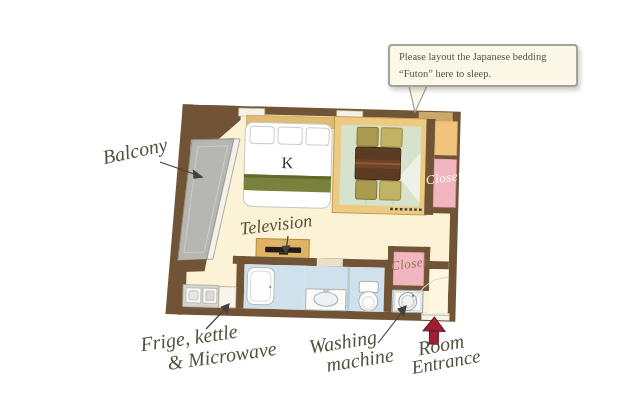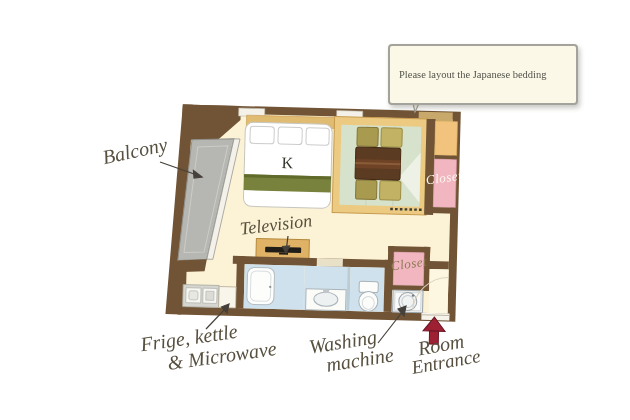--- a/index.html
+++ b/index.html
@@ -5,21 +5,21 @@
   html,body{margin:0;padding:0;background:#ffffff;}
   .stage{position:relative;width:630px;height:420px;background:#ffffff;overflow:hidden;
          font-family:"Liberation Serif",serif;}
   .stage svg{position:absolute;left:0;top:0;}
   .lbl{position:absolute;white-space:nowrap;font-style:italic;color:#57503f;
        font-family:"Liberation Serif",serif;pointer-events:none;}
   .lbl.big{font-size:20px;}
   .lbl.small{font-size:13px;letter-spacing:.5px;}
   .callout{position:absolute;left:388px;top:44px;width:168px;background:#fbf8e8;
            border:2px solid #a3a39b;border-radius:4px;box-shadow:2px 3px 5px rgba(80,80,70,.32);
-           padding:20px 9px;font-size:10.5px;line-height:1.65;color:#54544a;}
+           padding:2px 9px;font-size:10.5px;line-height:1.65;color:#54544a;}
 </style>
 </head>
 <body>
 
 <div class="stage">
 
 <svg width="630" height="420" viewBox="0 0 630 420">
 
   <g transform="rotate(1.5 315 217)">
 
@@ -140,20 +140,21 @@
     <polygon points="286,253 282.5,246.5 289.5,246"></polygon>
     <line x1="206" y1="329" x2="226" y2="308"></line>
     <polygon points="229,304 221.5,307 227,313"></polygon>
     <line x1="378" y1="343" x2="403" y2="311"></line>
     <polygon points="406,306 398,309 404,316"></polygon>
   </g>
 </svg>
 
 <div class="callout">
   <div>Please layout the Japanese bedding</div>
+  <div>“Futon” here to sleep.</div>
 </div>
 
 <div class="lbl big" style="left:135px;top:151px;transform:translate(-50%,-50%) rotate(-12deg);">Balcony</div>
 <div class="lbl big" style="left:276px;top:225px;font-size:18px;transform:translate(-50%,-50%) rotate(-7deg);">Television</div>
 <div class="lbl big" style="left:189px;top:338px;transform:translate(-50%,-50%) rotate(-8deg);">Frige, kettle</div>
 <div class="lbl big" style="left:222px;top:356px;transform:translate(-50%,-50%) rotate(-8deg);">&amp; Microwave</div>
 <div class="lbl big" style="left:343px;top:342px;transform:translate(-50%,-50%) rotate(-9deg);">Washing</div>
 <div class="lbl big" style="left:360px;top:360px;transform:translate(-50%,-50%) rotate(-9deg);">machine</div>
 <div class="lbl big" style="left:441px;top:345px;transform:translate(-50%,-50%) rotate(-10deg);">Room</div>
 <div class="lbl big" style="left:446px;top:362px;font-size:19px;transform:translate(-50%,-50%) rotate(-10deg);">Entrance</div>

